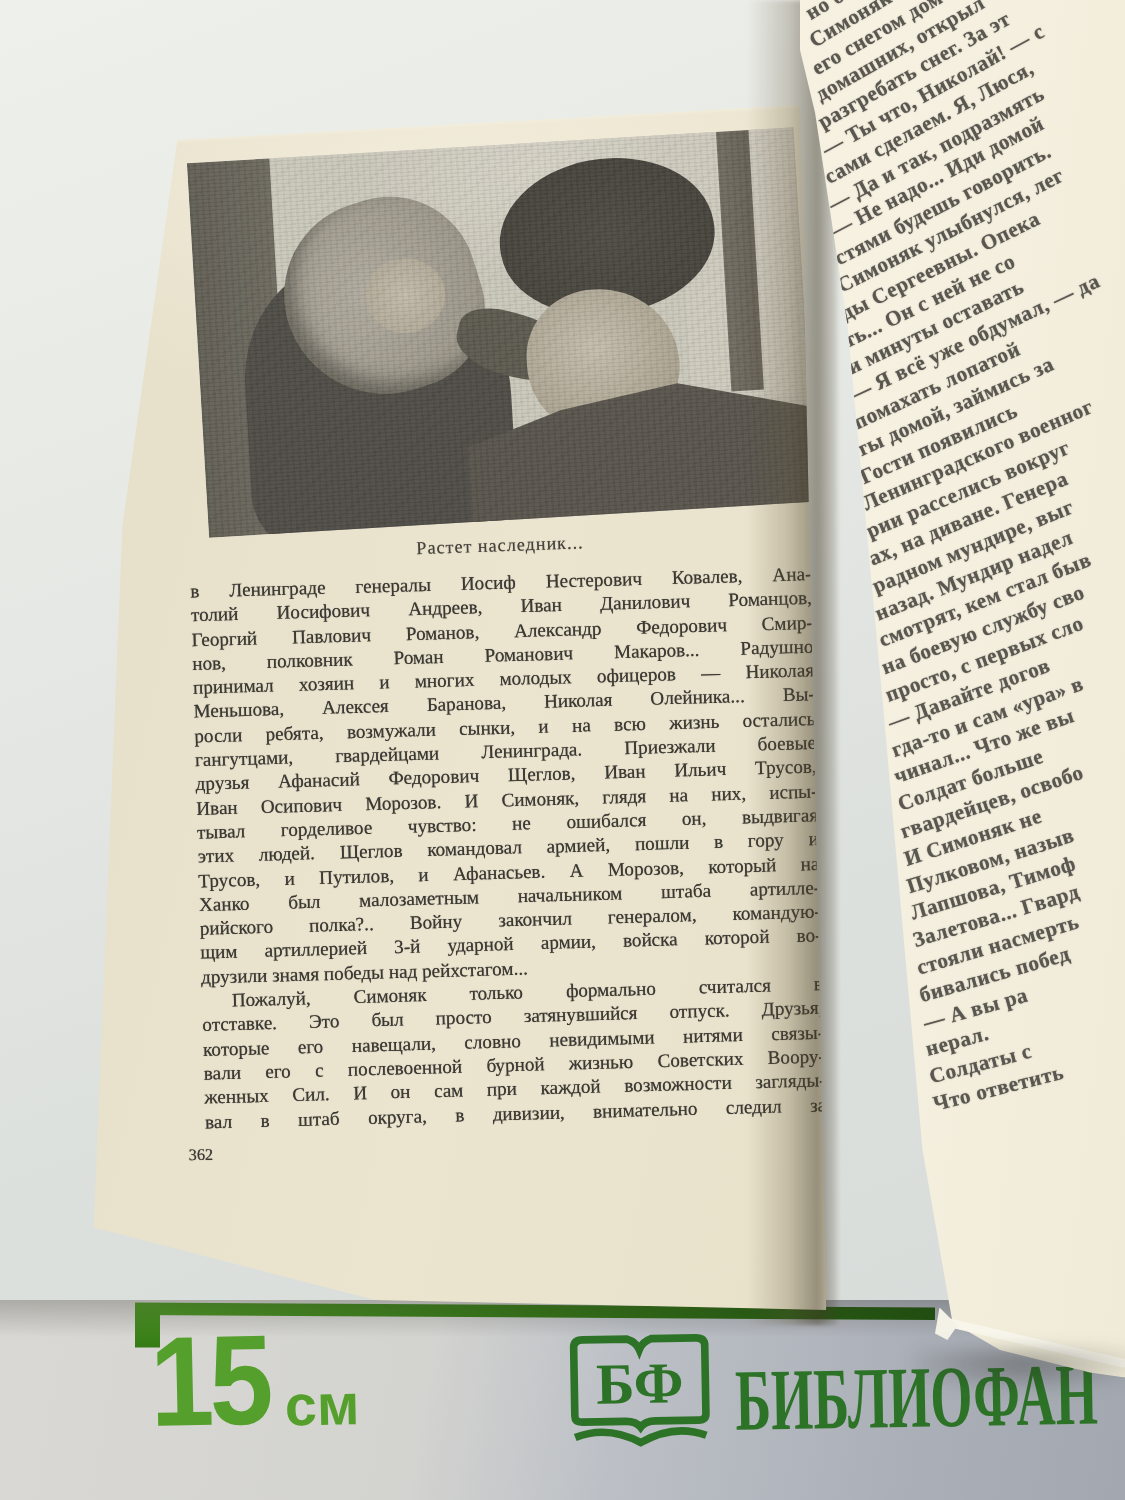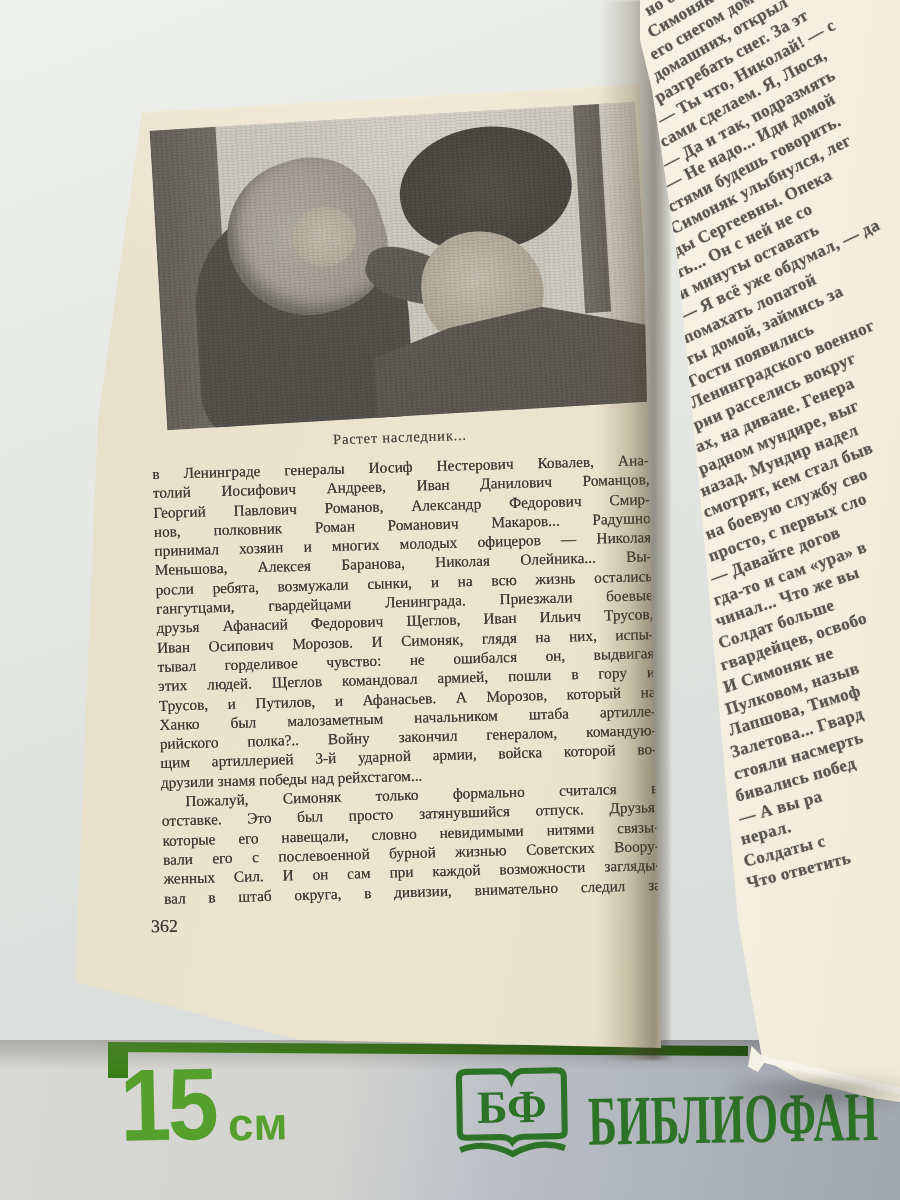--- a/index.html
+++ b/index.html
@@ -60,21 +60,21 @@
   .caption{position:absolute;left:160px;top:429px;width:480px;text-align:center;
        font-size:14.5px;letter-spacing:.8px;color:#45433c;transform:rotate(-2deg);
        text-shadow:0 0 .6px rgba(69,67,60,.7);}
   .body-text{position:absolute;left:152px;top:464px;width:497px;transform:rotate(-1.6deg);
        transform-origin:0 0;color:#3b3933;font-size:15.3px;
        text-shadow:0 0 .6px rgba(60,58,50,.85);}
   .bline{height:19.3px;line-height:19.3px;text-align:justify;text-align-last:justify;white-space:nowrap;
        white-space:normal;overflow:visible;}
   .bline.nojust{text-align-last:auto;}
   .bline.indent{text-indent:24px;}
-  .page-number{position:absolute;left:151px;top:916px;font-size:18px;color:#3b3933;
+  .page-number{position:absolute;left:151px;top:916px;font-size:13px;color:#3b3933;
        transform:rotate(-1deg);text-shadow:0 0 .6px rgba(60,58,50,.85);}
   
   .gutter{position:absolute;left:598px;top:0;width:72px;height:1060px;filter:blur(1.5px);
        background:linear-gradient(90deg,rgba(96,86,60,0) 0%,rgba(96,86,60,.26) 45%,rgba(68,60,40,.5) 78%,rgba(68,60,40,.12) 100%);}
   
   .right-page{position:absolute;left:0;top:0;width:900px;height:1200px;
        clip-path:polygon(640px 0px,900px 0px,900px 1102px,872px 1098px,800px 1080px,762px 1058px,738px 920px,706px 560px,678px 260px,652px 90px,640px 40px);
        background:linear-gradient(97deg,#b4ab90 0%,#d3ccb3 4%,#e9e2cd 11%,#f2edda 32%,#f6f1e1 68%,#f0ebd8 100%);}
   .rline{position:absolute;white-space:nowrap;font-weight:bold;font-size:17px;color:#5a5750;
        letter-spacing:.4px;transform-origin:0 50%;text-shadow:0 0 1px rgba(90,87,80,.75);}

